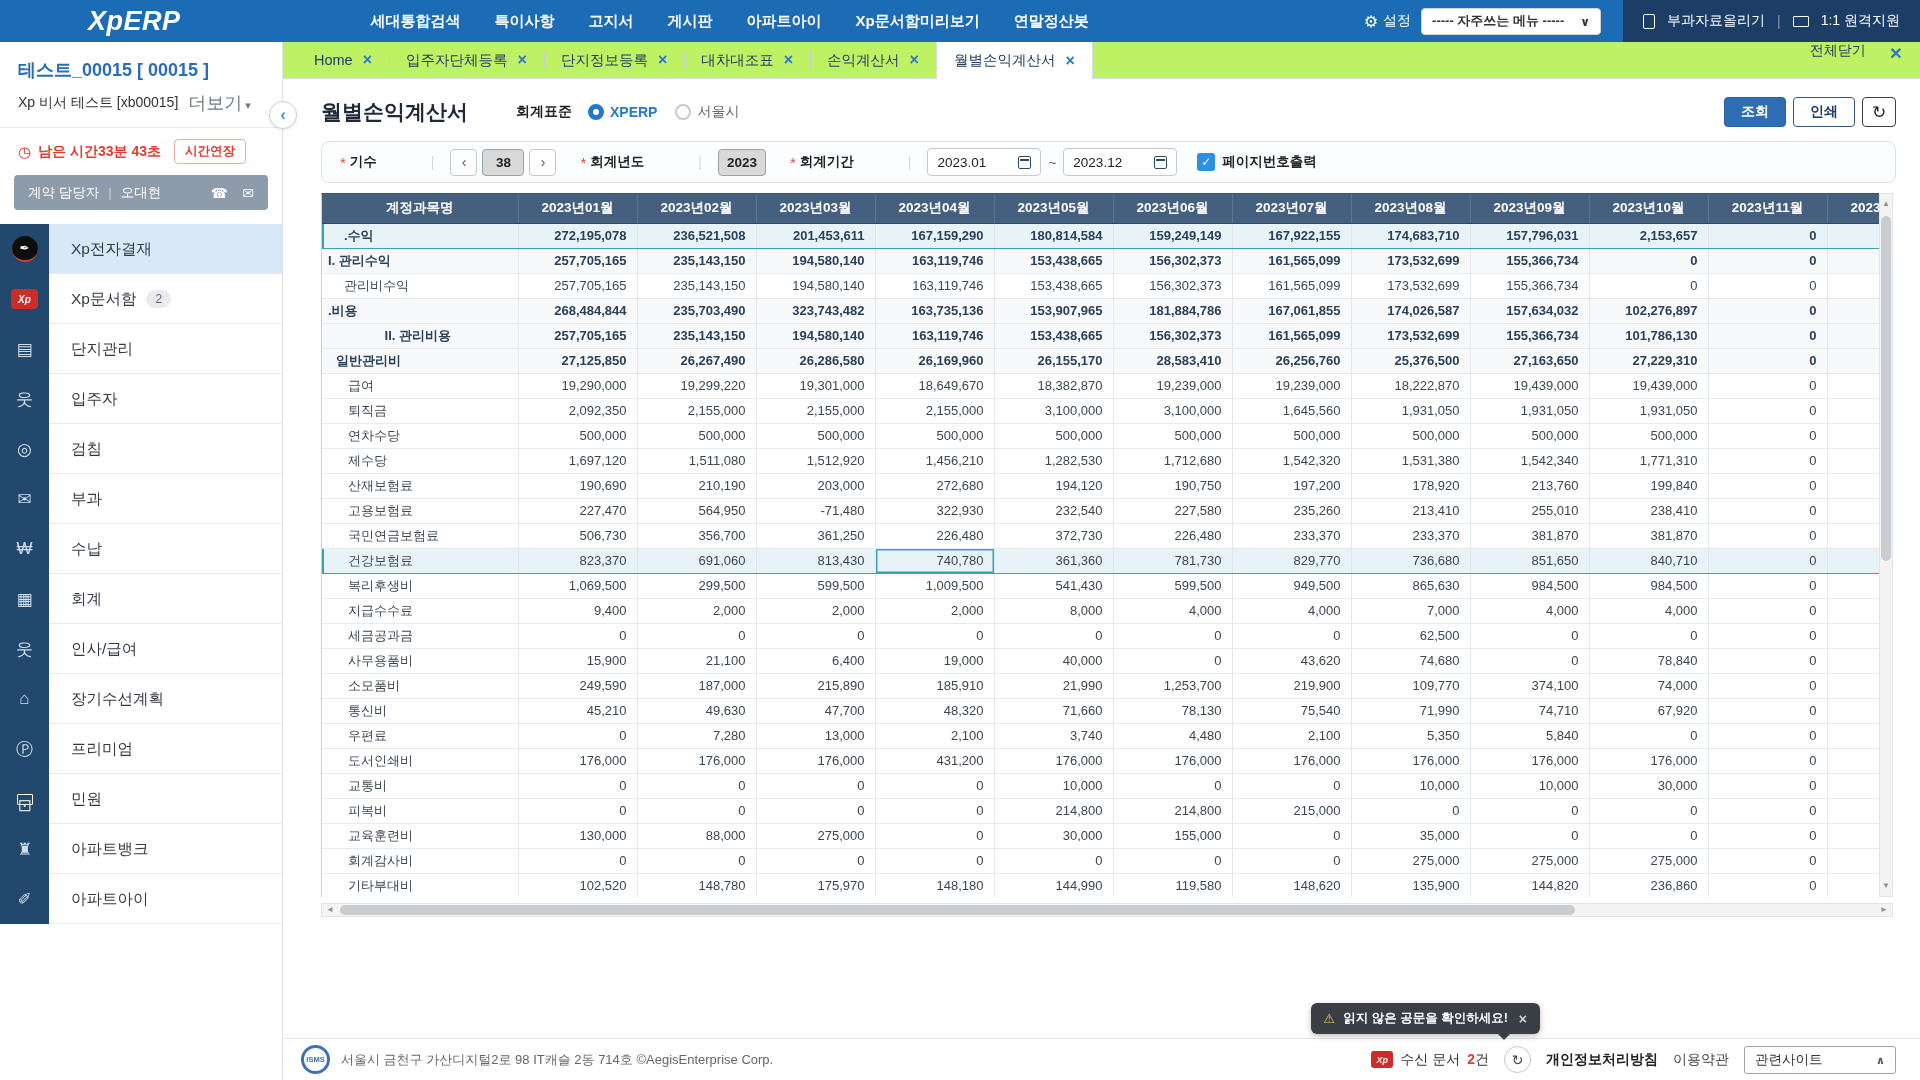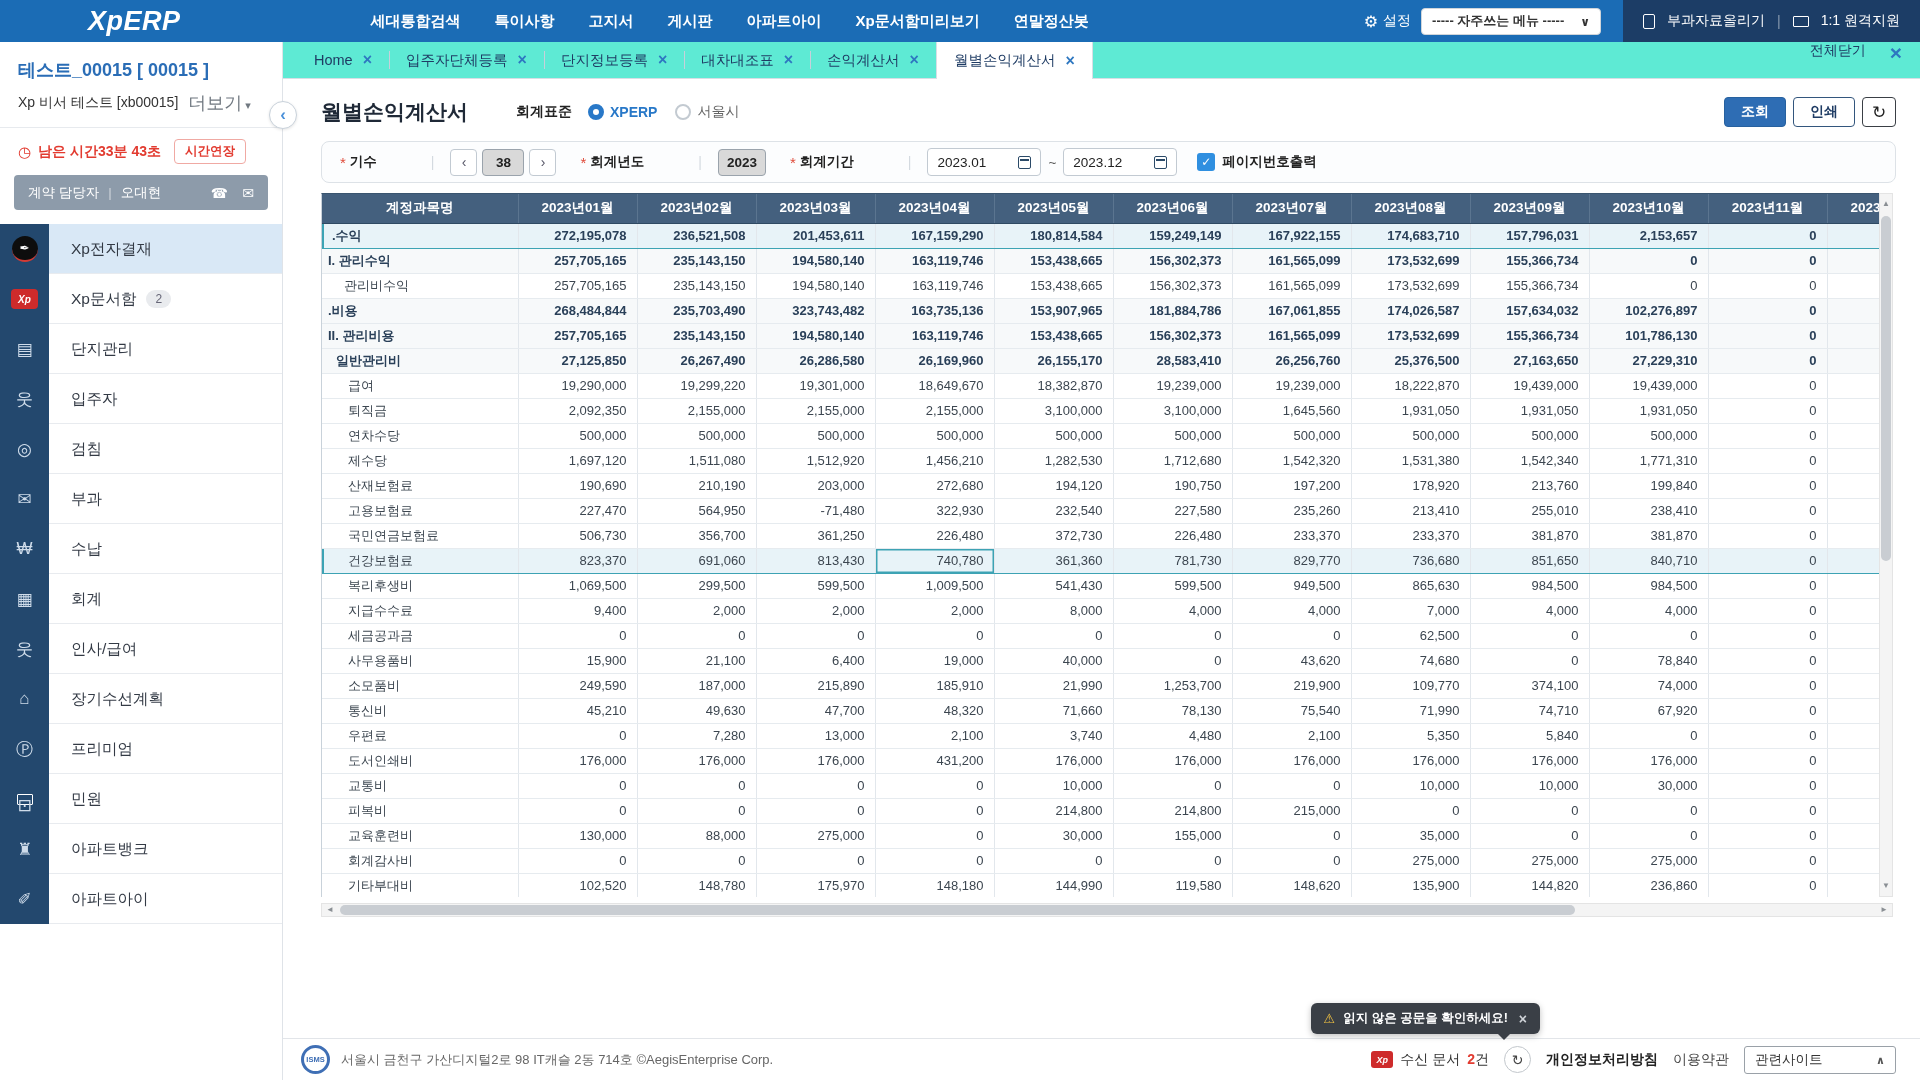--- a/index.html
+++ b/index.html
@@ -55,21 +55,21 @@
   color:#cfdcea;font-size:17px;position:relative;z-index:1}
 .glyph{font-style:normal}
 .glyph.pen-icon{display:flex;width:26px;height:26px;background:#0d0d0d;border-radius:50%;align-items:center;
   justify-content:center;font-size:12px;color:#fff;border-bottom:2px solid #d23b35}
 .glyph.xp-box-icon{display:flex;width:27px;height:20px;background:#ce2b2b;border-radius:4px;color:#fff;
   font-size:10px;font-weight:bold;align-items:center;justify-content:center;font-style:italic}
 .side-label{padding-left:22px;font-size:15.5px;color:#333a45;position:relative;z-index:1}
 .side-badge{margin-left:10px;background:#e9ebee;color:#667;border-radius:10px;padding:2px 9px;font-size:12px;position:relative;z-index:1}
 
 
-.tabbar{height:37px;background:#5eead4;display:flex;align-items:stretch;padding-left:14px;
+.tabbar{height:37px;background:#bef264;display:flex;align-items:stretch;padding-left:14px;
   border-bottom:1px solid #d8dee5;font-size:14.5px;color:#1f3c64}
 .tabs{display:flex}
 .tab{display:flex;align-items:center;gap:10px;padding:0 17px;position:relative;cursor:pointer;white-space:nowrap}
 .tab:not(:first-child)::before{content:"";position:absolute;left:0;top:9px;bottom:9px;width:1px;background:#c7d0da}
 .tab.active{background:#fff;border-left:1px solid #d8dee5;border-right:1px solid #d8dee5;margin-bottom:-1px}
 .tab.active::before{display:none}
 .tab-close{color:#2e77c0;font-weight:bold;font-size:16px;line-height:1}
 .close-all{margin-left:auto;display:flex;align-items:flex-start;gap:24px;padding-right:18px;font-size:14px;cursor:pointer}
 .big-x{font-size:21px;color:#2e77c0;font-weight:bold;line-height:1}
 
@@ -431,21 +431,21 @@
                   <th>2023년07월</th>
                   <th>2023년08월</th>
                   <th>2023년09월</th>
                   <th>2023년10월</th>
                   <th>2023년11월</th>
                   <th>2023년12월</th>
                 </tr>
               </thead>
             <tbody>
                 <tr class="row bold hl">
-                  <td class="name" style="padding-left: 10px;">.수익</td>
+                  <td class="name" style="padding-left: 22px;">.수익</td>
                   <td class="num">272,195,078</td>
                   <td class="num">236,521,508</td>
                   <td class="num">201,453,611</td>
                   <td class="num">167,159,290</td>
                   <td class="num">180,814,584</td>
                   <td class="num">159,249,149</td>
                   <td class="num">167,922,155</td>
                   <td class="num">174,683,710</td>
                   <td class="num">157,796,031</td>
                   <td class="num">2,153,657</td>
@@ -491,21 +491,21 @@
                   <td class="num">153,907,965</td>
                   <td class="num">181,884,786</td>
                   <td class="num">167,061,855</td>
                   <td class="num">174,026,587</td>
                   <td class="num">157,634,032</td>
                   <td class="num">102,276,897</td>
                   <td class="num">0</td>
                   <td class="num"></td>
                 </tr>
                 <tr class="row bold">
-                  <td class="name" style="padding-left: 6px;">II. 관리비용</td>
+                  <td class="name" style="padding-left: 6px; text-align: center;">II. 관리비용</td>
                   <td class="num">257,705,165</td>
                   <td class="num">235,143,150</td>
                   <td class="num">194,580,140</td>
                   <td class="num">163,119,746</td>
                   <td class="num">153,438,665</td>
                   <td class="num">156,302,373</td>
                   <td class="num">161,565,099</td>
                   <td class="num">173,532,699</td>
                   <td class="num">155,366,734</td>
                   <td class="num">101,786,130</td>

